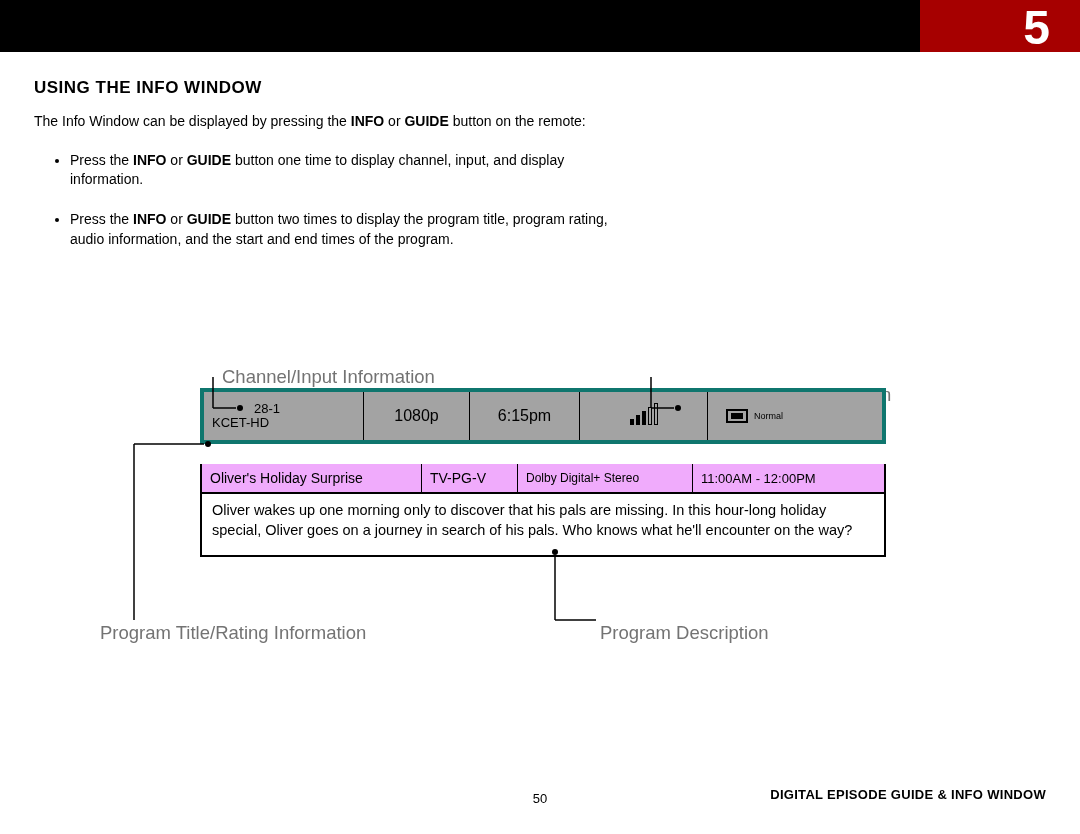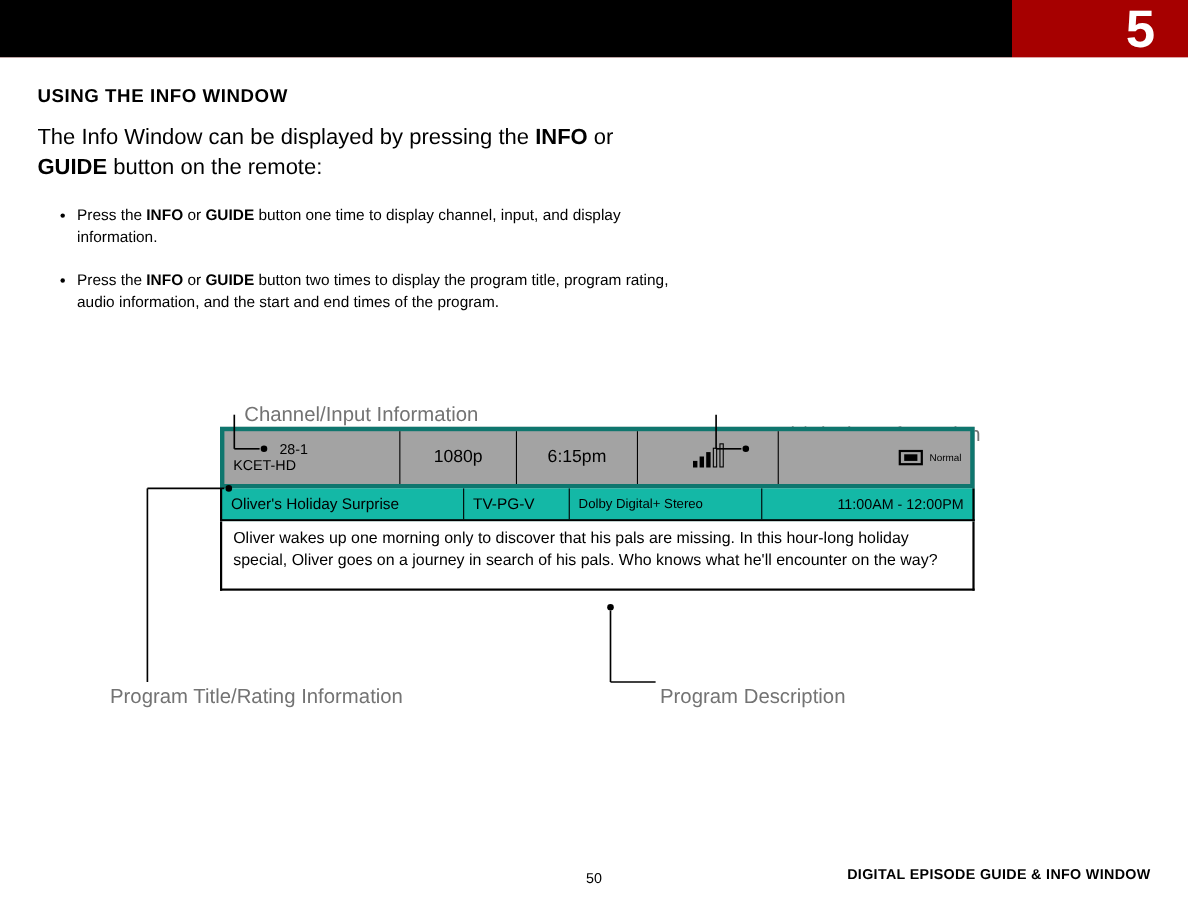--- a/index.html
+++ b/index.html
@@ -2,35 +2,35 @@
 <html><head>
 <meta charset="utf-8">
 <style>
 * { margin:0; padding:0; box-sizing:border-box; }
 body { width:1080px; height:834px; font-family:"Century Gothic", Futura, Arial, sans-serif; background:#fff; color:#000; position:relative; }
 .redbar { position:absolute; top:0; left:0; right:0; height:52px; background:#a60000; }
 .blackbar { position:absolute; top:0; left:0; height:52px; width:920px; background:#000; }
 .pagenum { position:absolute; top:0; right:30px; color:#fff; font-size:48px; font-weight:bold; }
 .content { position:absolute; top:78px; left:34px; right:34px; }
 .heading { font-weight:bold; font-size:17px; letter-spacing:0.5px; }
-.intro { font-size:20px; margin-top:14px; max-width:560px; line-height:1.35; }
+.intro { font-size:14px; margin-top:14px; max-width:560px; line-height:1.35; }
 ul { margin-top:8px; margin-left:36px; max-width:560px; }
 li { font-size:14px; margin-top:20px; line-height:1.4; }
 b { font-weight:bold; }
 
 .diagram { position:absolute; top:388px; left:200px; width:686px; }
 .inforow1 { display:flex; border:4px solid #0f766e; background:#a3a3a3; height:56px; }
 .cell { border-right:1px solid #000; padding:2px 8px; display:flex; flex-direction:column; justify-content:center; font-size:14px; }
-.cell:last-child { border-right:none;align-items:flex-end; }
+.cell:last-child { border-right:none; }
 .c1 { width:160px; font-size:13px; line-height:1.1; }
 .c2 { width:106px; text-align:center; font-size:16px; }
 .c3 { width:110px; text-align:center; font-size:16px; }
 .c4 { width:128px; align-items:center; }
 .c5 { flex:1; align-items:flex-start; padding-left:18px; }
-.inforow2 { display:flex; border:2px solid #000; border-top:none; background:#14b8a6; height:30px; }
+.inforow2 { display:flex; border:2px solid #000; border-top:none; background:#f0abfc; height:30px;margin-top:20px; }
 .d1 { width:220px; font-size:14px; }
 .d2 { width:96px; font-size:14px; }
 .d3 { width:175px; font-size:12px; }
 .d4 { flex:1; font-size:13px; }
 .inforow3 { border:2px solid #000; border-top:none; background:#fff; padding:6px 10px 14px 10px; font-size:14.5px; line-height:1.4; }
 
 .label { position:absolute; font-size:18.5px; color:#737373; }
 .lblTL { top:366px; left:222px; }
 .lblTR { top:384px; left:660px; }
 .lblBL { top:622px; left:100px; }

